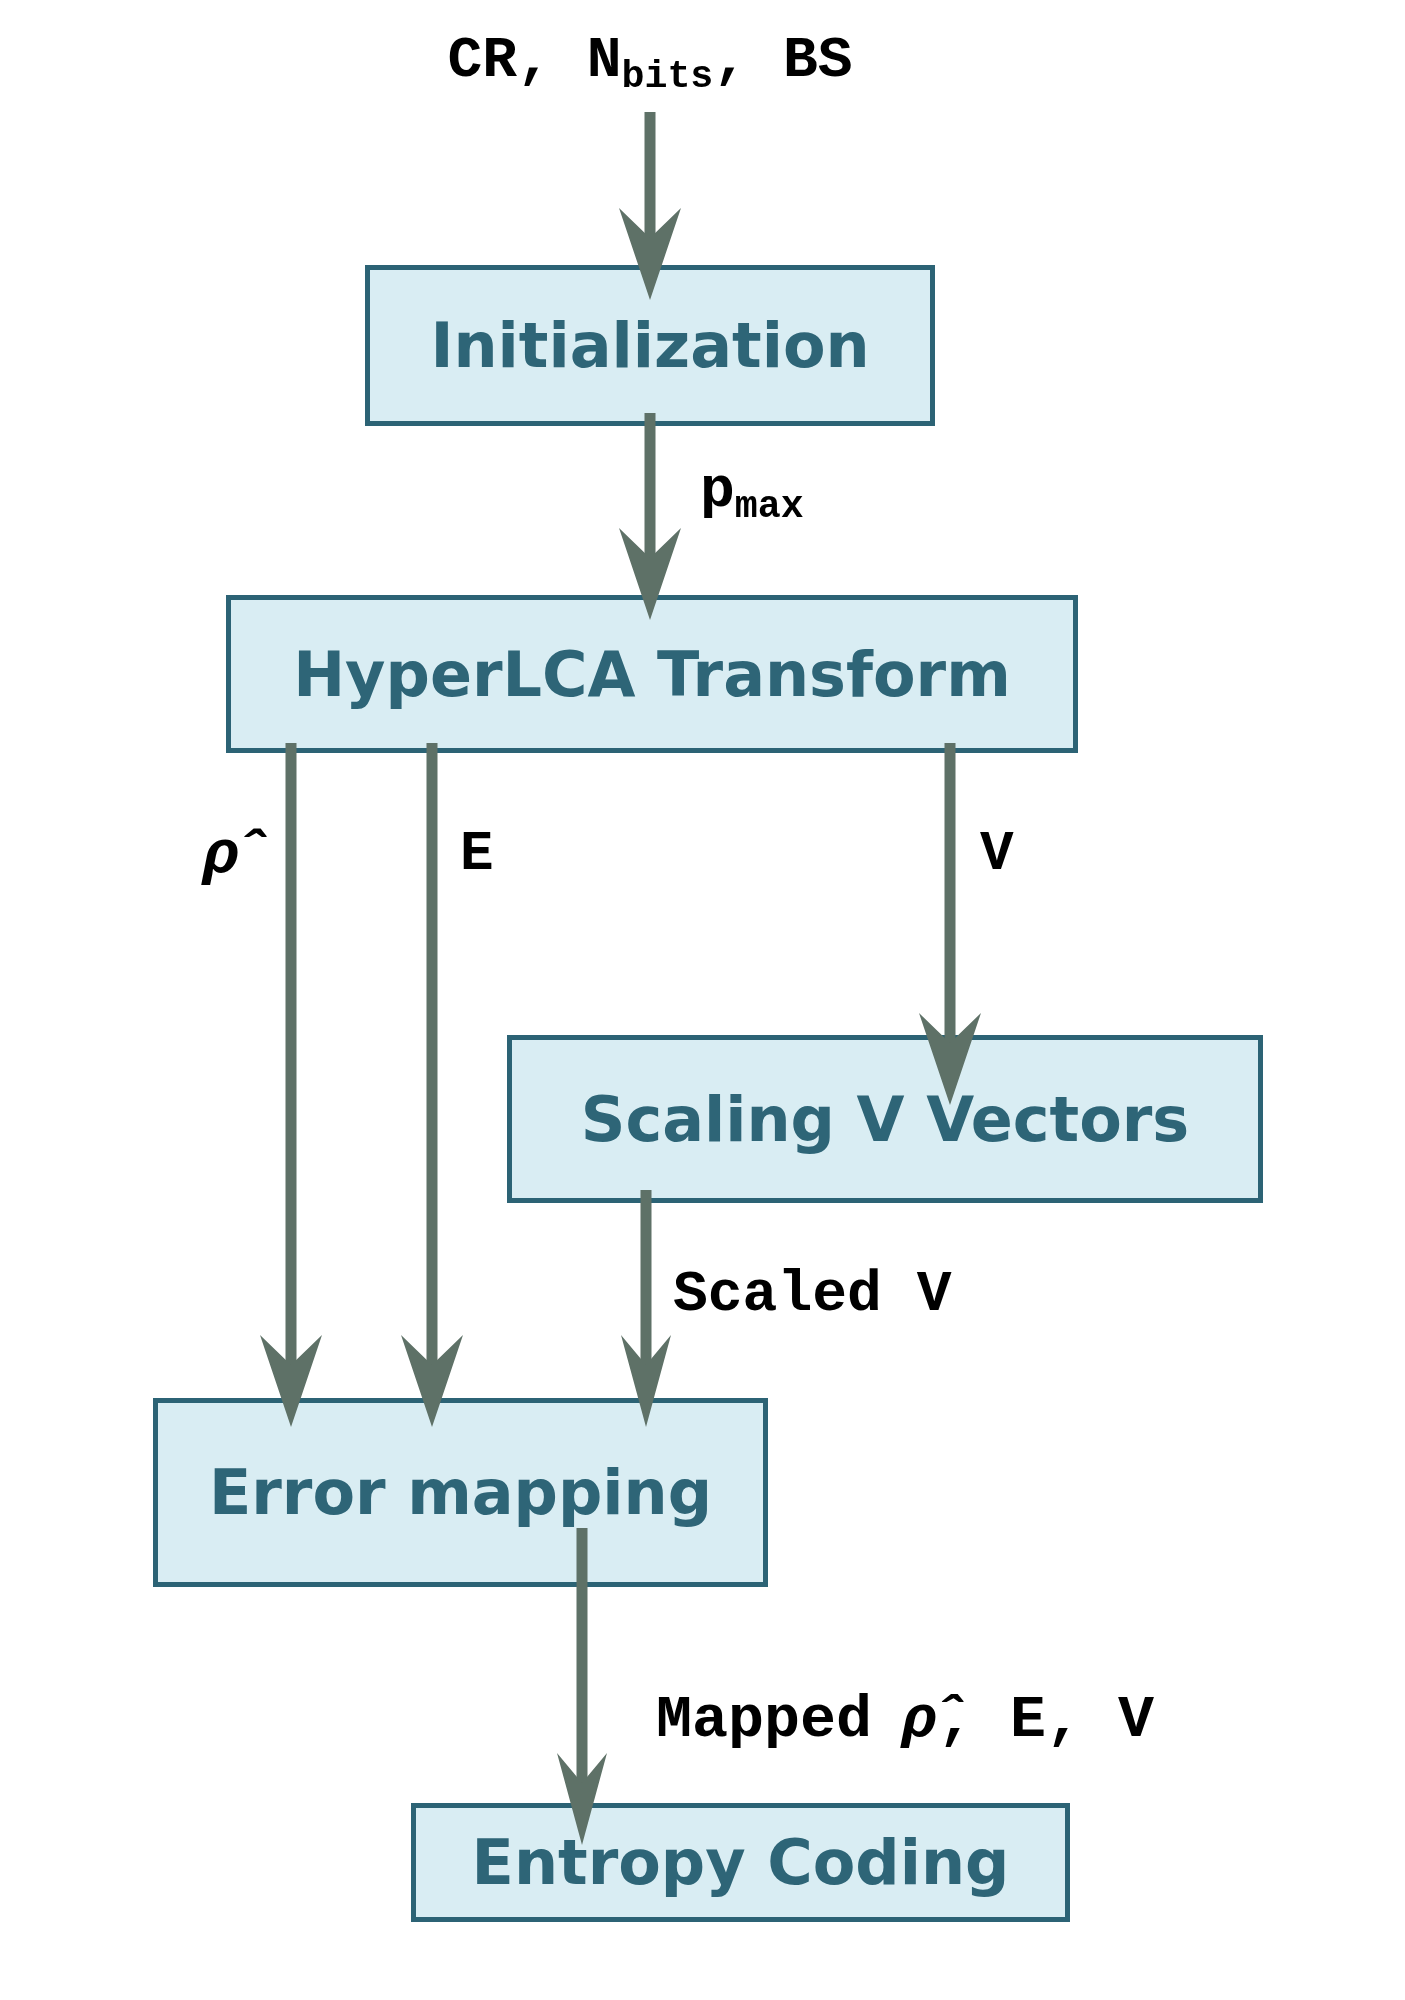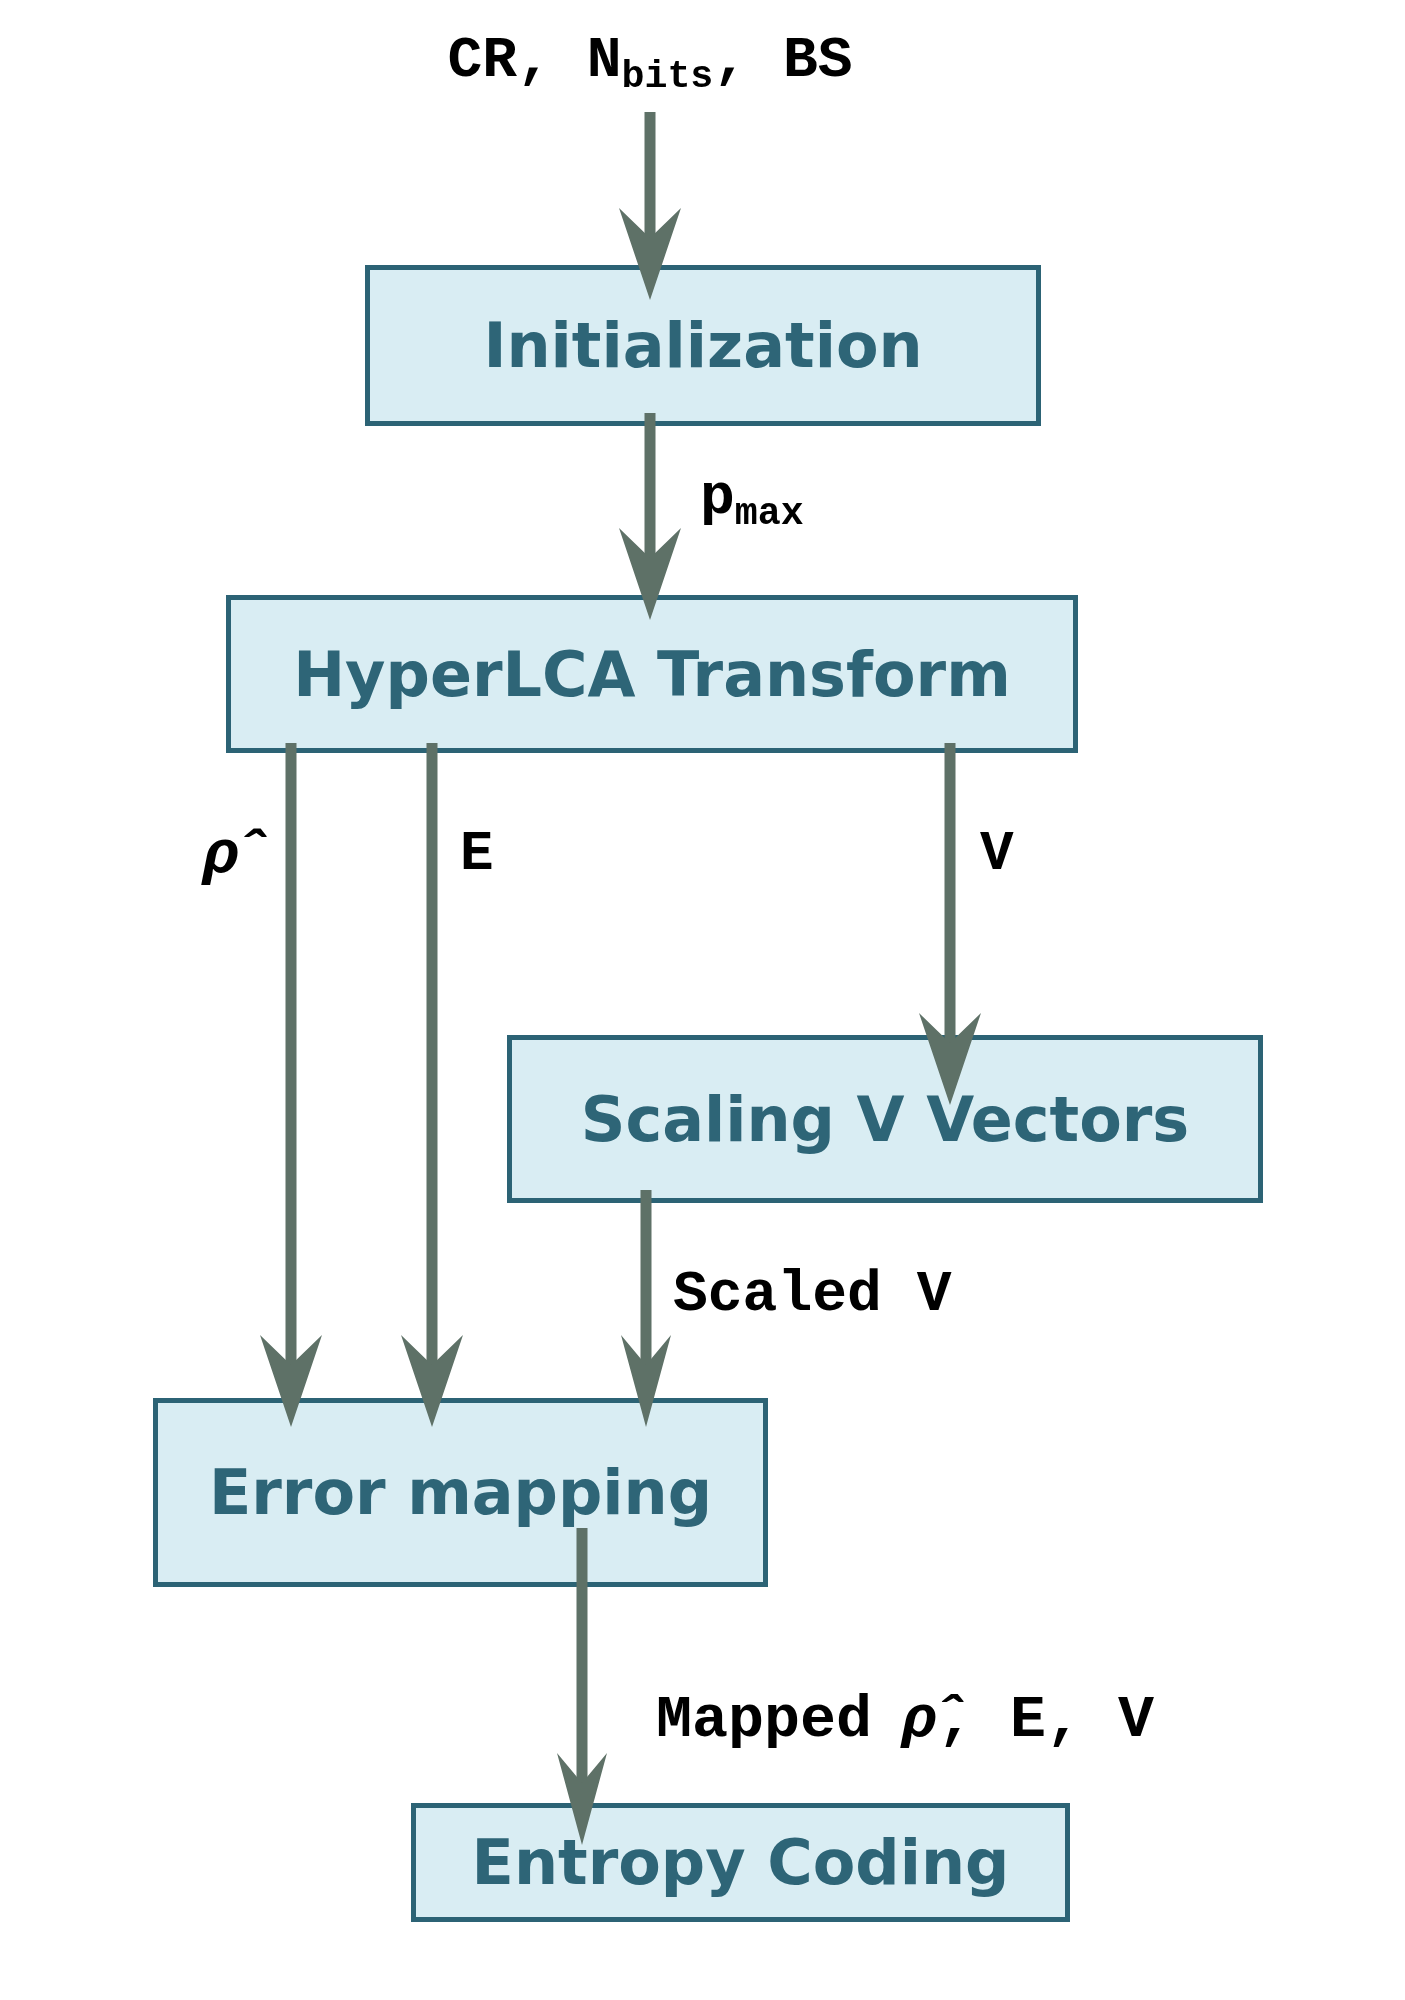--- a/index.html
+++ b/index.html
@@ -46,21 +46,21 @@
     pointer-events:none;
   }
   .arrow-layer *{fill:var(--arrow);}
 </style>
 </head>
 <body>
 
 <div class="canvas">
 
 
-  <div class="node" style="left:365px;top:265px;width:676px;height:161px;">
+  <div class="node" style="left:365px;top:265px;width:570px;height:161px;">
     <span>Initialization</span>
   </div>
 
   <div class="node" style="left:507px;top:1035px;width:756px;height:168px;">
     <span>Scaling V Vectors</span>
   </div>
 
   <div class="node" style="left:226px;top:595px;width:852px;height:158px;">
     <span>HyperLCA Transform</span>
   </div>
@@ -102,21 +102,21 @@
     <g>
       <rect x="576.5" y="1528" width="11" height="261"></rect>
       <polygon points="557,1753 582,1783 607,1753 582,1845"></polygon>
     </g>
   </svg>
 
   <div class="lbl" style="left:650px;top:28px;transform:translateX(-50%);font-size:58px;">
     <span>CR, N</span><span class="sub">bits</span><span>, BS</span>
   </div>
 
-  <div class="lbl" style="left:700px;top:458px;font-size:58px;margin-top:7px;">
+  <div class="lbl" style="left:700px;top:458px;font-size:58px;">
     <span>p</span><span class="sub">max</span>
   </div>
 
   <div class="lbl rho" style="left:203px;top:820px;font-size:62px;">ρ̂</div>
 
   <div class="lbl" style="left:460px;top:822px;font-size:56px;">E</div>
 
   <div class="lbl" style="left:980px;top:822px;font-size:56px;">V</div>
 
   <div class="lbl" style="left:673px;top:1262px;font-size:58px;">Scaled V</div>

